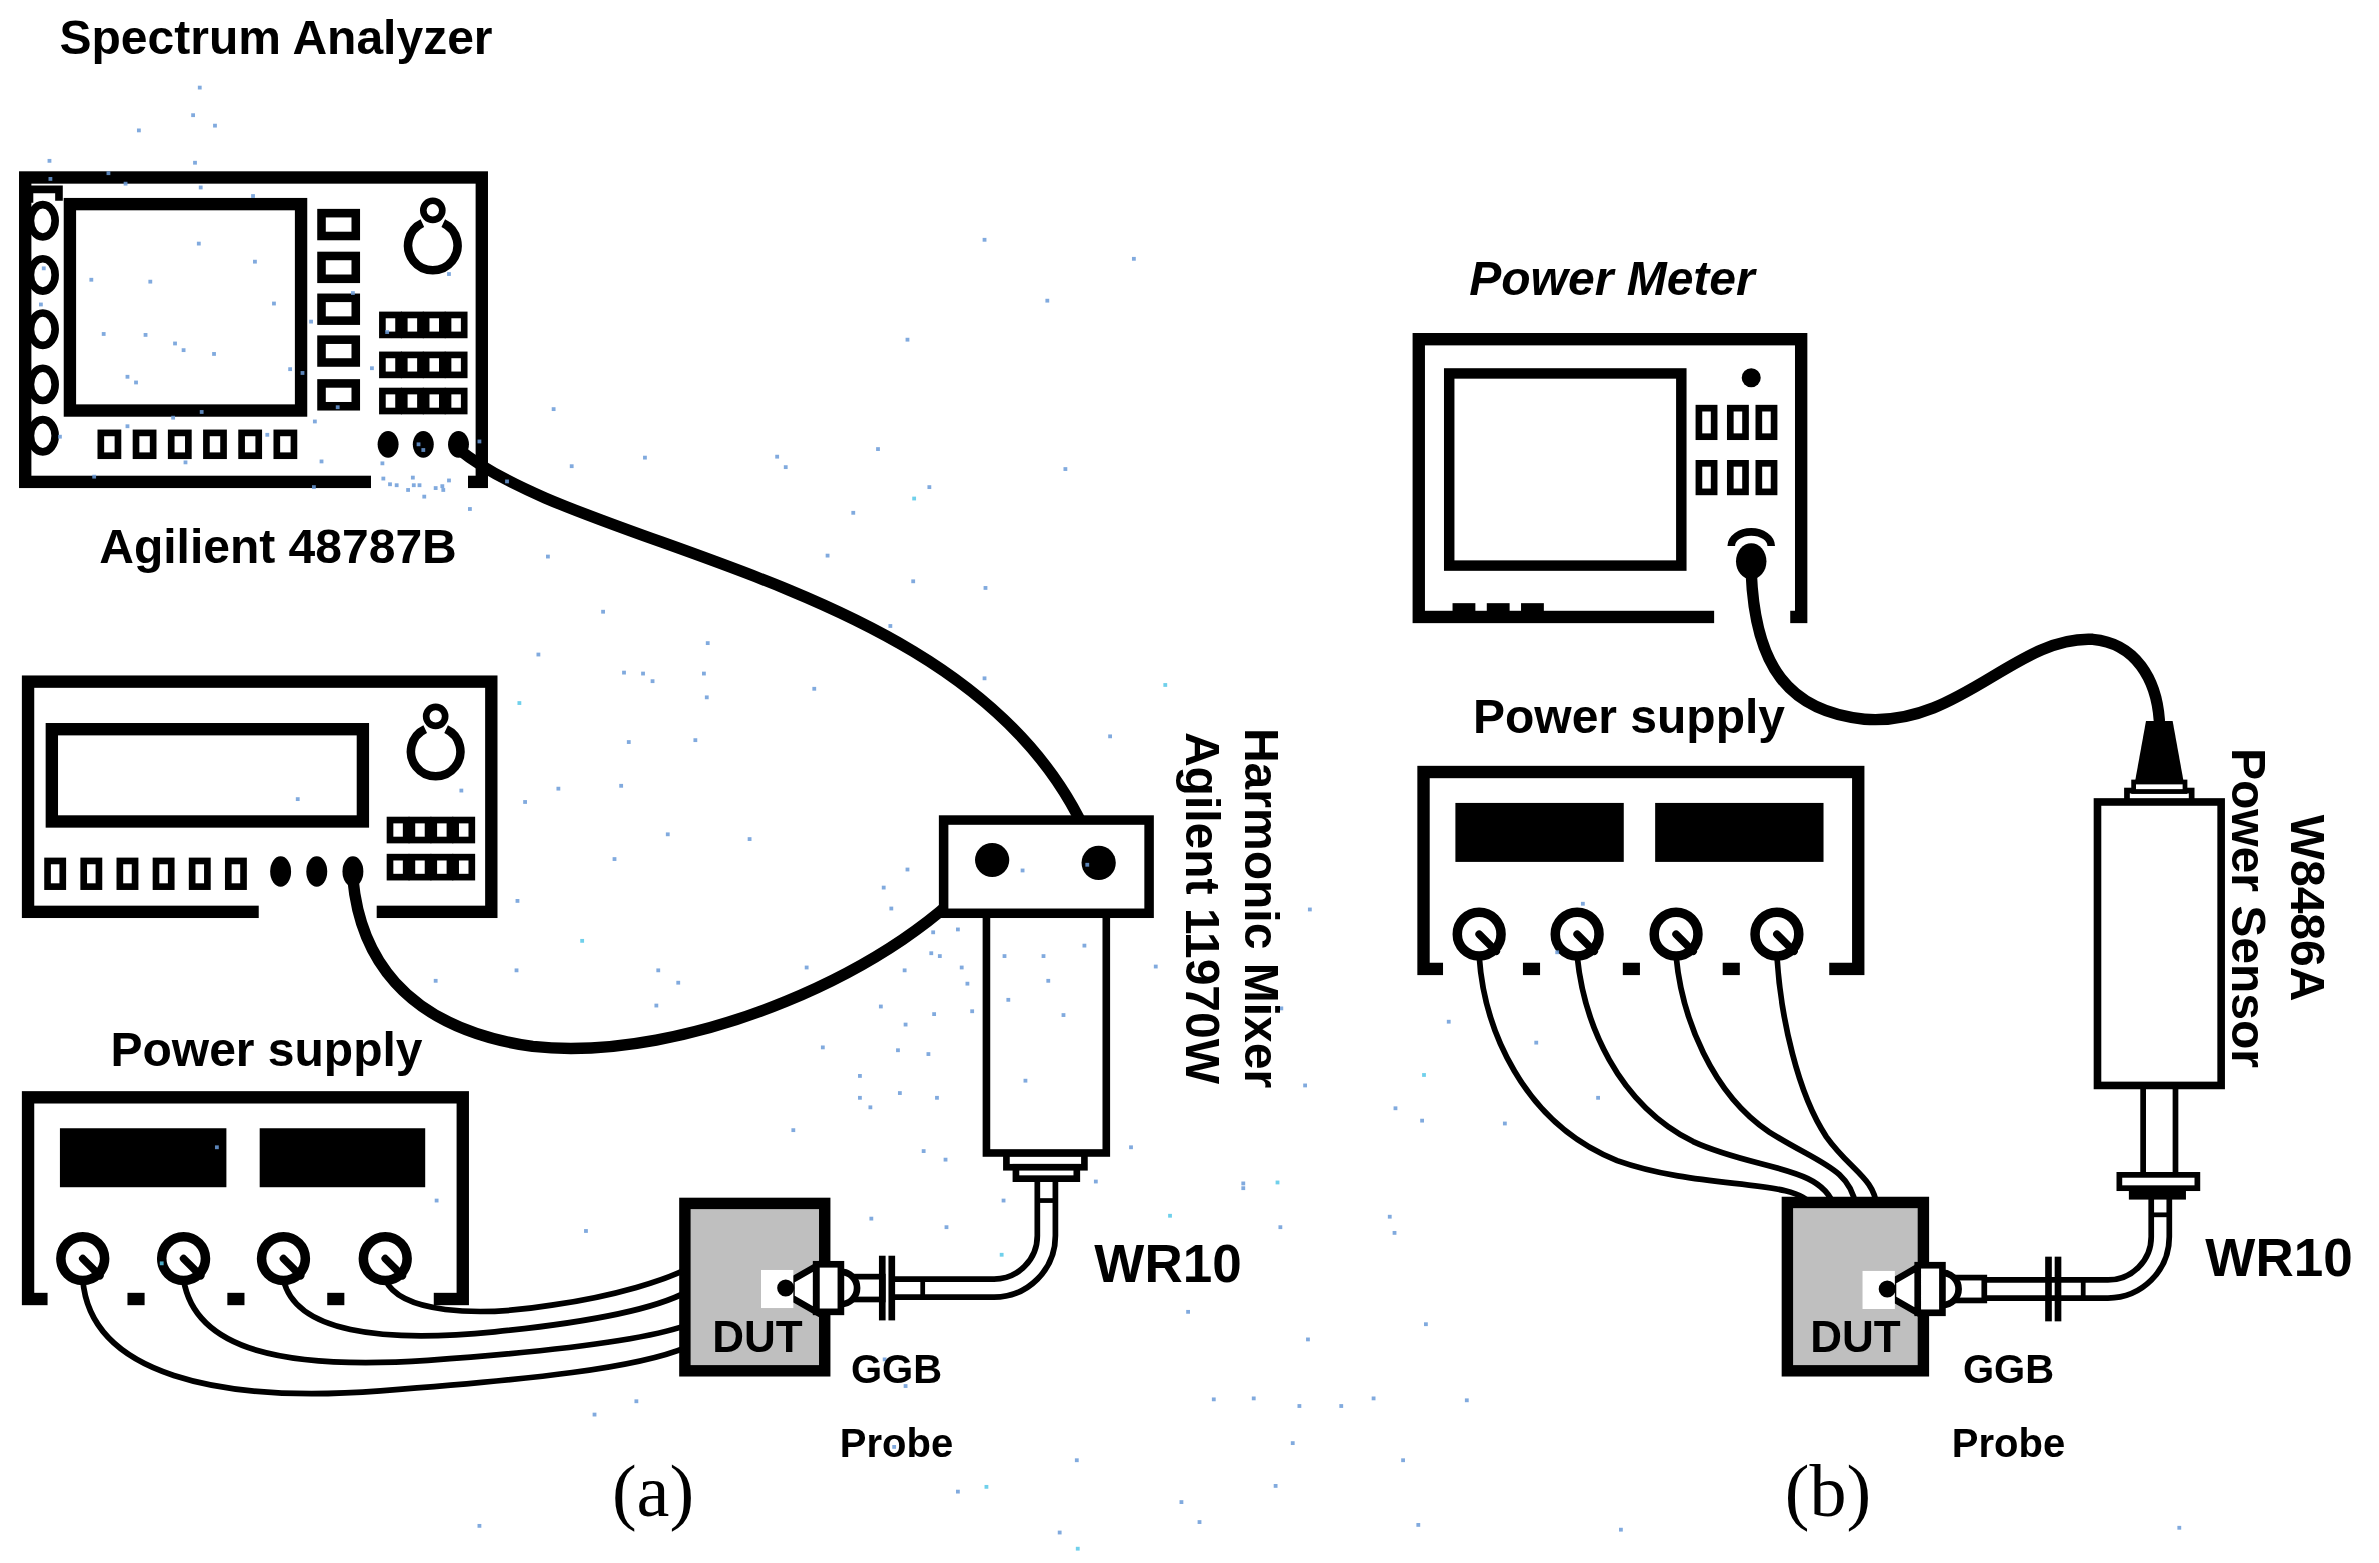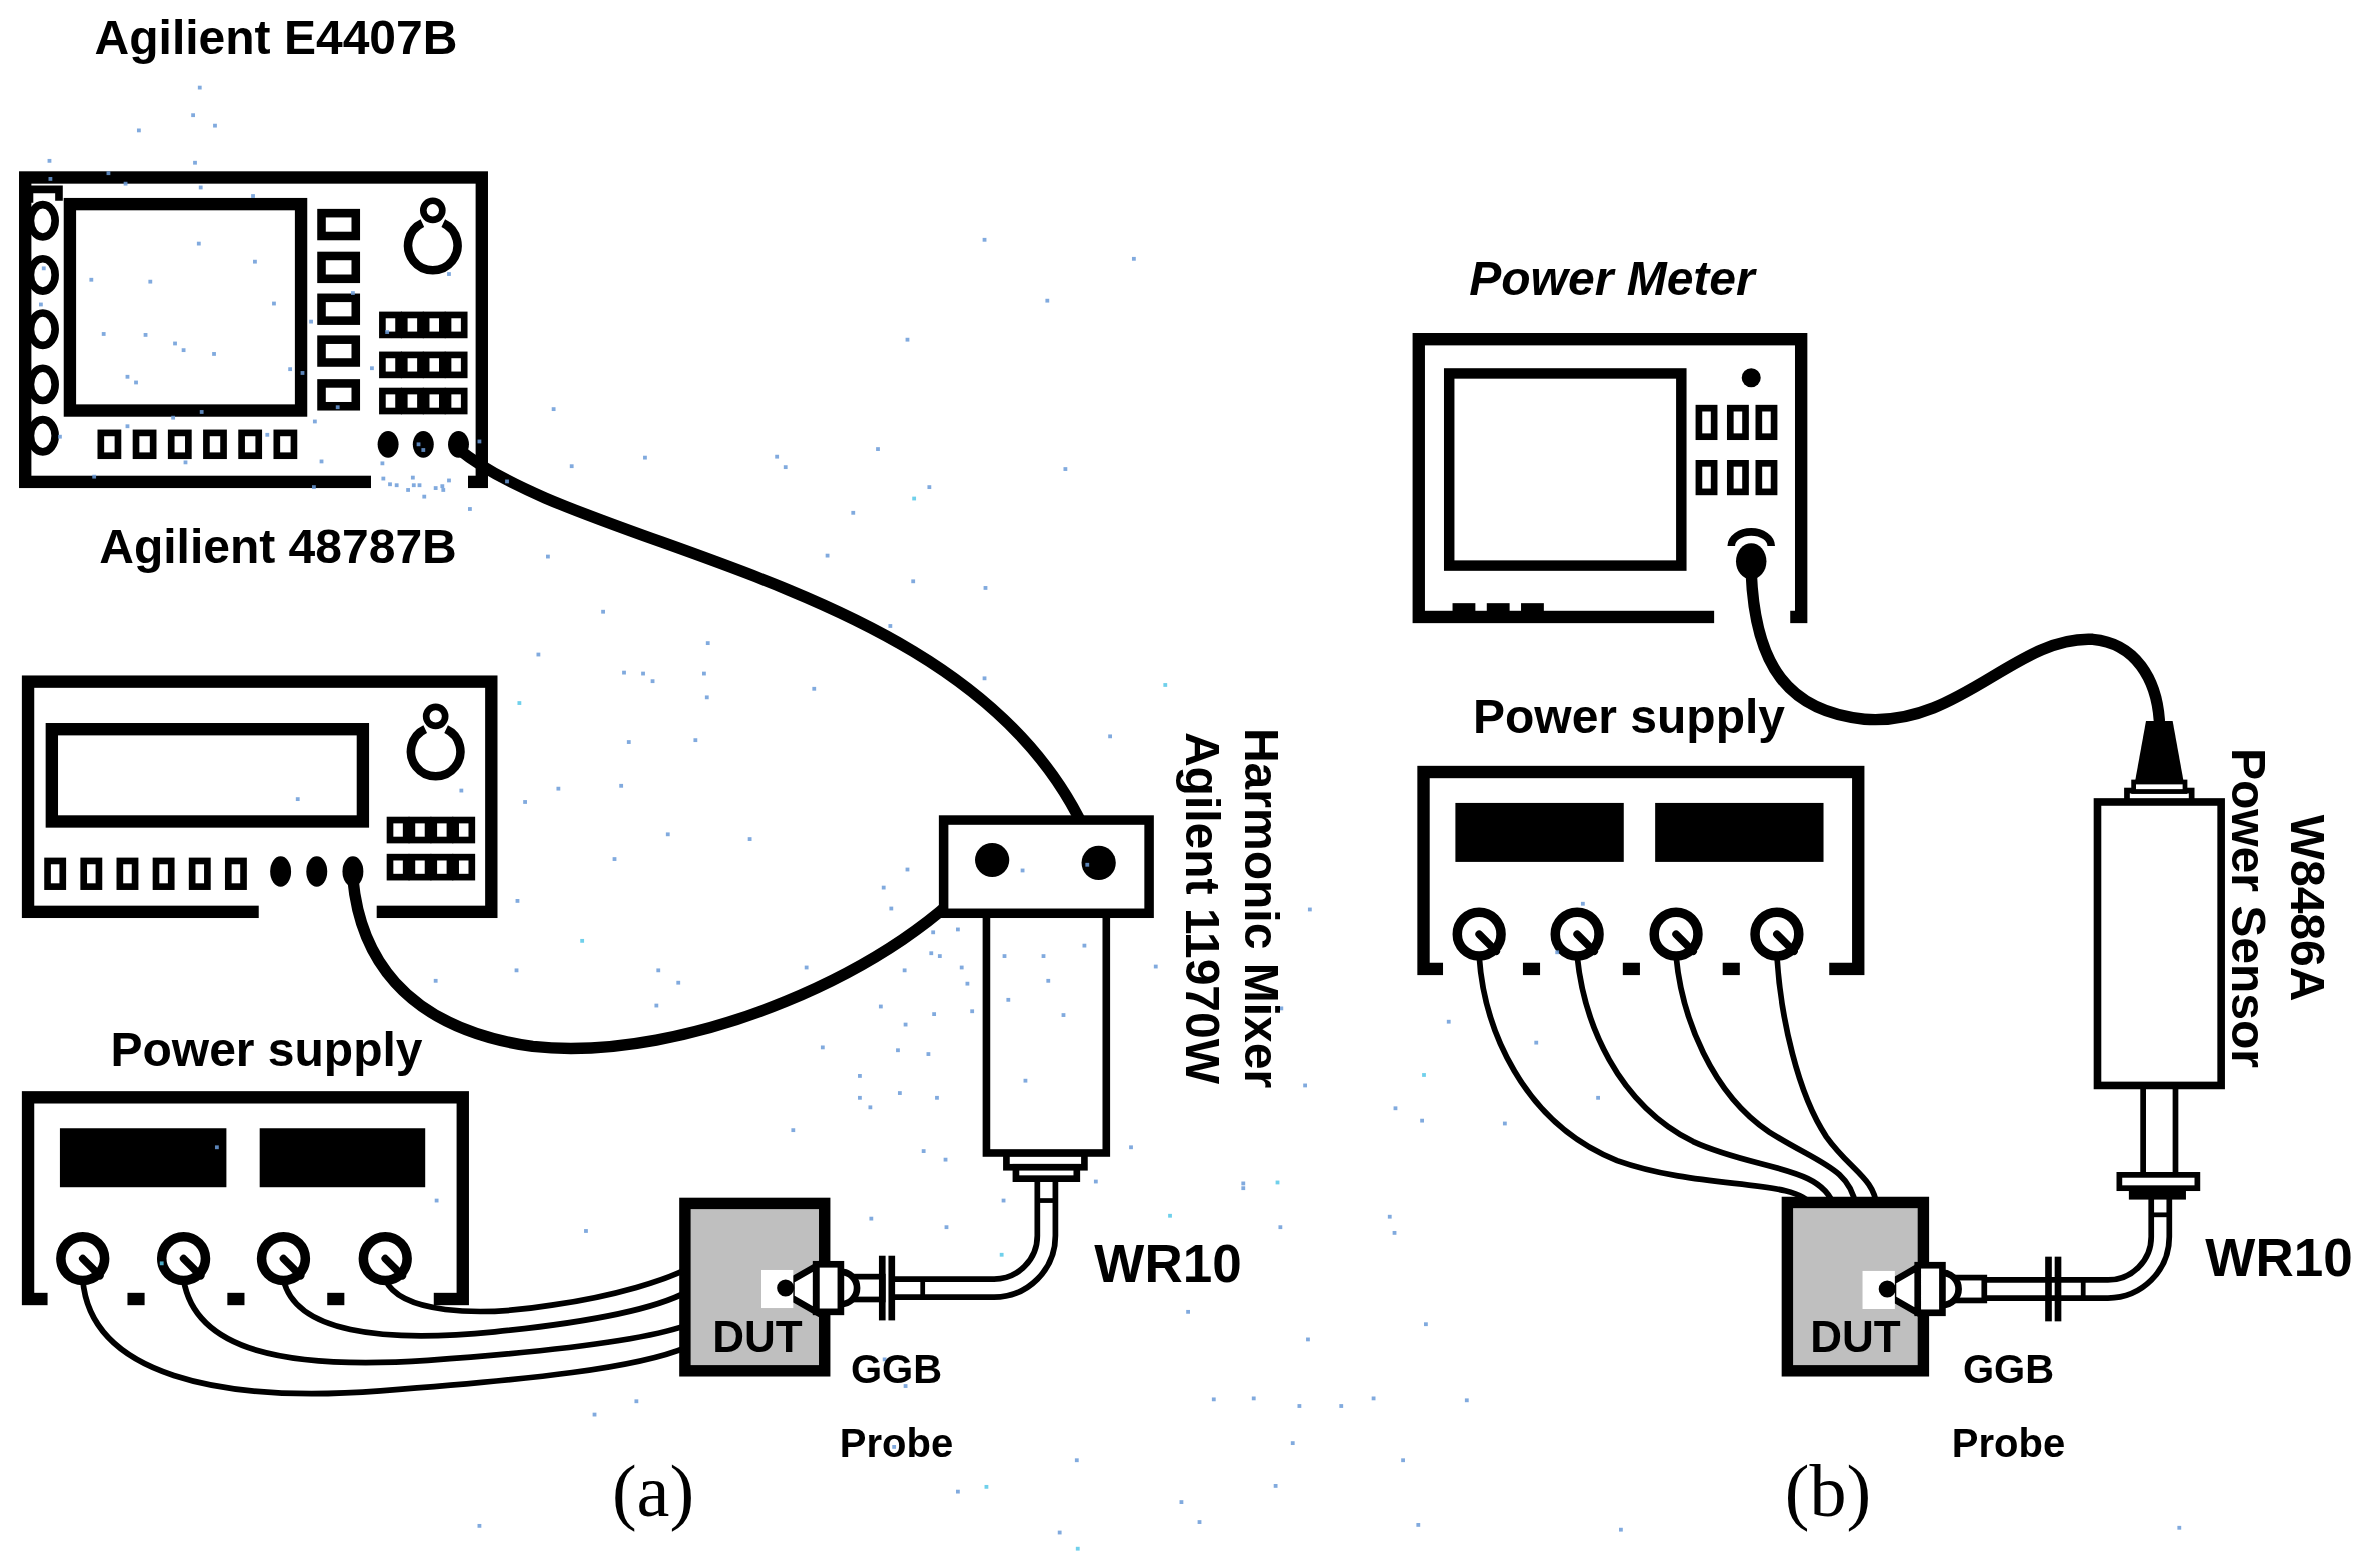--- a/index.html
+++ b/index.html
@@ -472,21 +472,21 @@
         <rect x="1356" y="1689" width="4" height="4" fill="#57c8e8" opacity="0.85"></rect>
         <rect x="1355" y="1807" width="4" height="4" fill="#57c8e8" opacity="0.85"></rect>
         <rect x="1228" y="1276" width="4" height="4" fill="#57c8e8" opacity="0.85"></rect>
         <rect x="1035" y="1561" width="4" height="4" fill="#57c8e8" opacity="0.85"></rect>
         <rect x="1495" y="1128" width="4" height="4" fill="#57c8e8" opacity="0.85"></rect>
         <rect x="1131" y="1626" width="4" height="4" fill="#57c8e8" opacity="0.85"></rect>
       </g>
 </svg>
 
 <div class="lbl" style="left:38px;top:7.6px;width:476px;">
-  <span class="ln">Agilient E4407B</span>
+  <span class="ln">Spectrum Analyzer</span>
 </div>
 
 <div class="lbl" style="left:40px;top:517px;width:476px;">
   <span class="ln">Agilient 48787B</span>
 </div>
 
 <div class="lbl" style="left:28.5px;top:1020px;width:476px;">
   <span class="ln">Power supply</span>
 </div>
 

